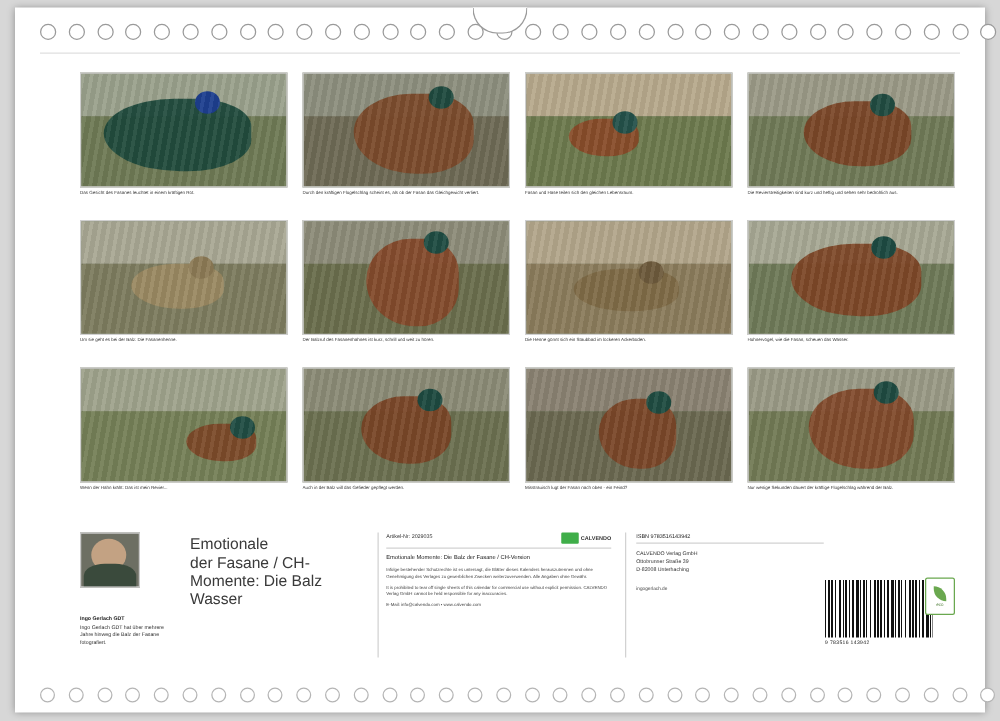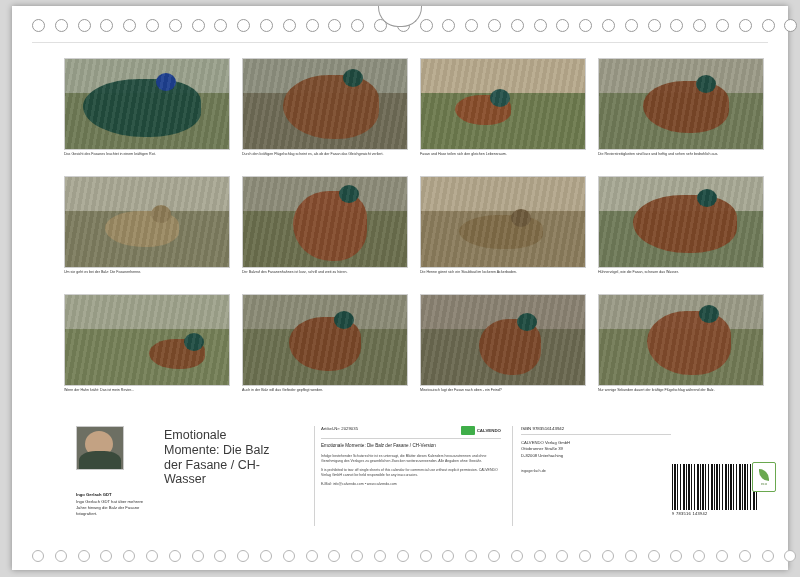--- a/index.html
+++ b/index.html
@@ -81,21 +81,21 @@
 
   
   .sky{position:absolute;left:0;top:0;right:0;height:38%;}
   .ground{position:absolute;left:0;bottom:0;right:0;height:62%;}
   .blob{position:absolute;border-radius:50%;}
   .streak{position:absolute;}
 
   
   .footer{
     position:absolute;
-    left:64px;top:420px;
+    left:52px;top:420px;
     width:700px;height:108px;
   }
   .author{
     position:absolute;left:0;top:0;width:78px;
   }
   .author-photo{
     width:46px;height:42px;background:#6d6f63;border:1px solid #c9c9c9;position:relative;overflow:hidden;
   }
   .author-name{
     font-size:4.2px;color:#222;margin-top:22px;font-weight:bold;
@@ -329,22 +329,22 @@
         <div class="author-photo">
           <div class="blob" style="left:8px;top:4px;width:28px;height:26px;background:#c3a283;"></div>
           <div class="blob" style="left:2px;top:24px;width:42px;height:24px;background:#3a4a3c;border-radius:40% 40% 0 0;"></div>
         </div>
         <div class="author-name">Ingo Gerlach GDT</div>
         <div class="author-bio">Ingo Gerlach GDT hat über mehrere Jahre hinweg die Balz der Fasane fotografiert.</div>
       </div>
 
       <div class="title-block" id="title-block">
           <div class="title-line">Emotionale</div>
+          <div class="title-line">der Fasane / CH-</div>
           <div class="title-line">Momente: Die Balz</div>
-          <div class="title-line">der Fasane / CH-</div>
           <div class="title-line">Wasser</div>
         </div>
 
       <div class="meta">
         <div class="meta-top">
           <span><span>Artikel-Nr:</span> <span>2029035</span></span>
           <span class="calvendo">
             <span class="cal-logo"></span>
             <span class="cal-txt">CALVENDO</span>
           </span>

